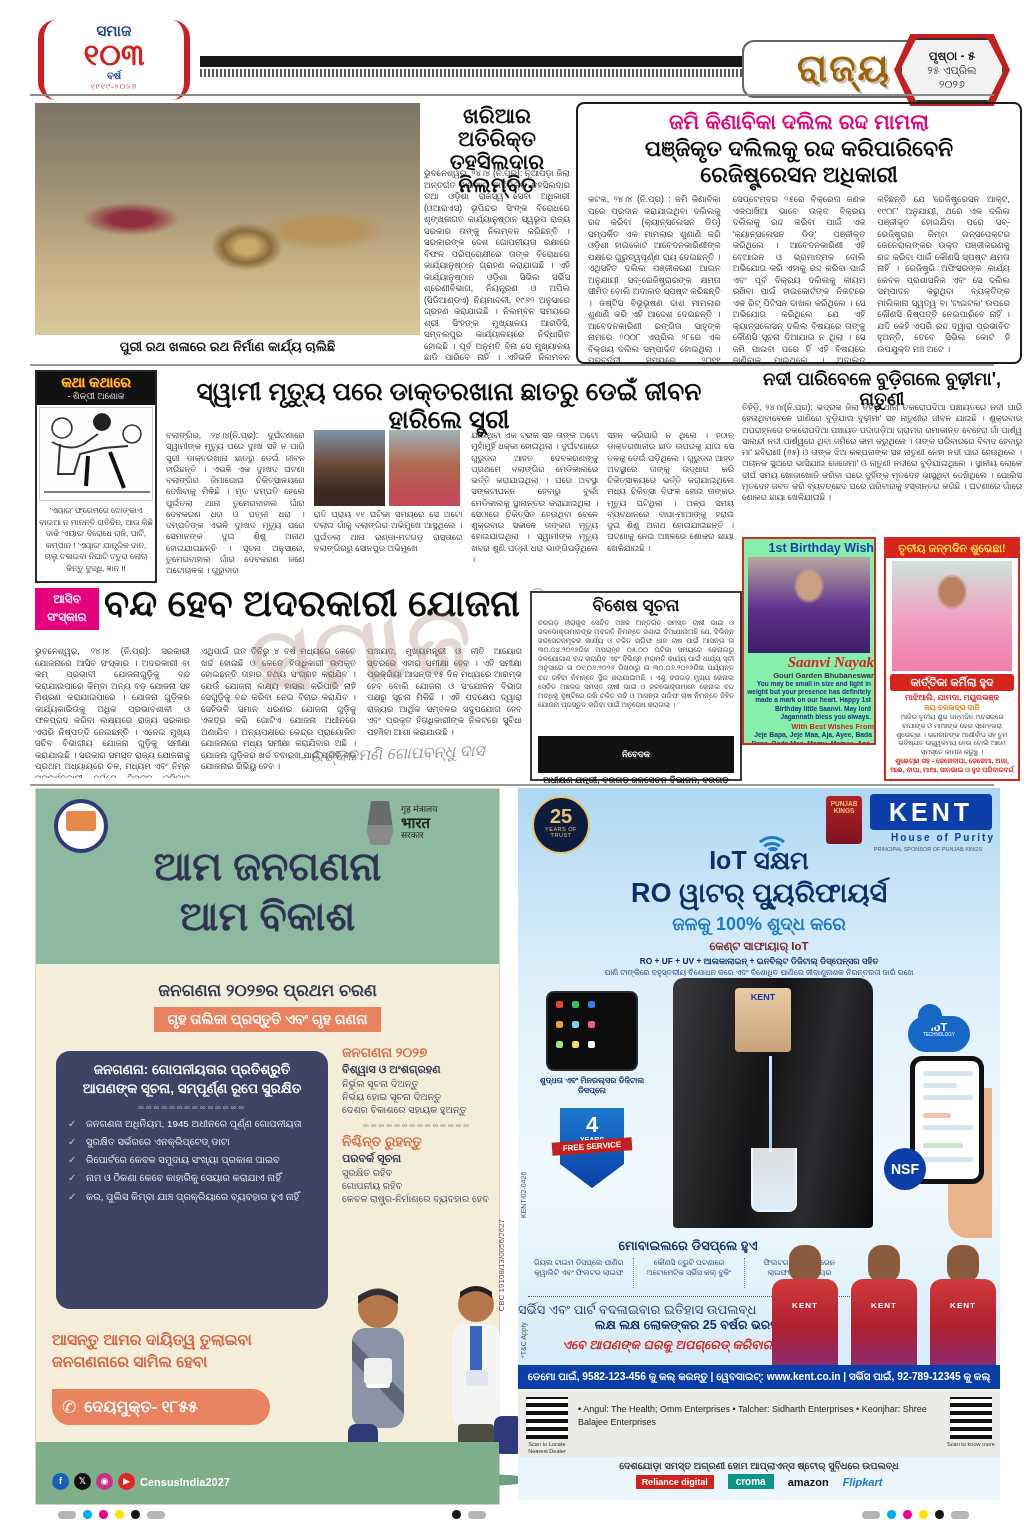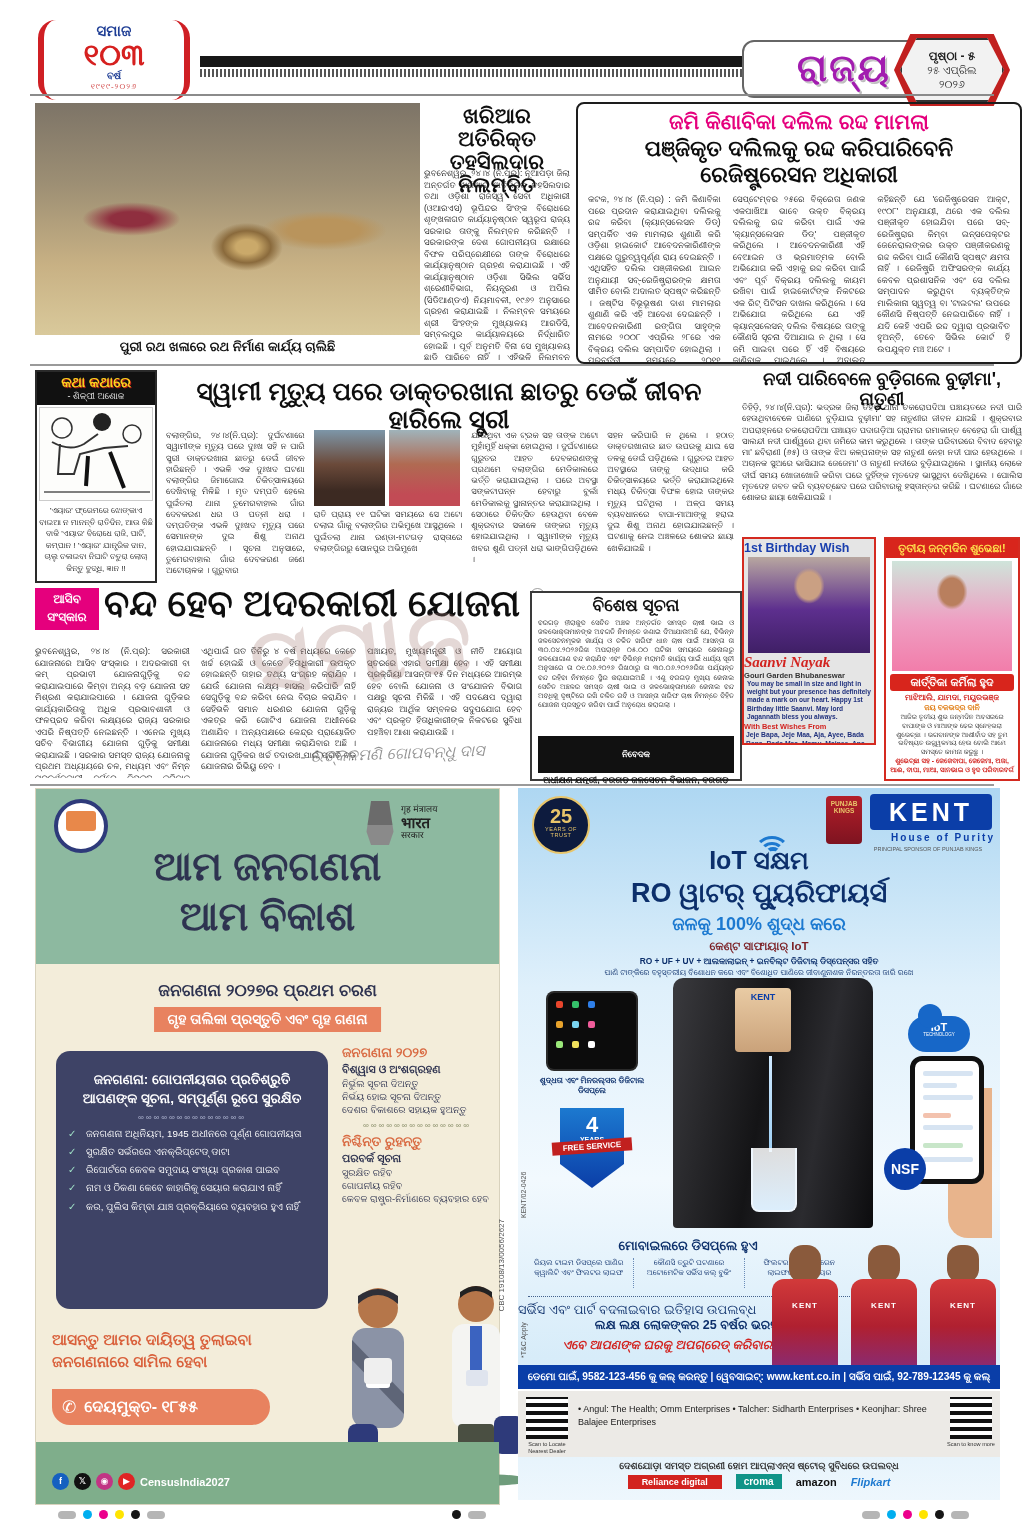--- a/index.html
+++ b/index.html
@@ -13,21 +13,21 @@
              border-radius:18px;text-align:center;padding-top:2px;box-sizing:border-box;}
   #mast-paper{font-size:15px;font-weight:bold;color:#1f3e95;}
   #mast-years{font-size:30px;font-weight:bold;color:#d6201f;line-height:1;}
   #mast-years-suffix{font-size:10px;font-weight:bold;color:#1f3e95;}
   #mast-span{font-size:8px;color:#c33;letter-spacing:1px;}
   #head-bar{left:200px;top:56px;width:700px;height:11px;background:#171717;}
   #head-dots{left:200px;top:69px;width:700px;height:8px;
              background:repeating-linear-gradient(90deg,#555 0 2px,#fff 2px 4px);}
   #section-plate{left:742px;top:40px;width:200px;height:54px;background:#fff;border:2px solid #666;
                  border-radius:12px 0 0 12px;display:flex;align-items:center;justify-content:center;}
-  #section-name{font-size:38px;font-weight:bold;color:#a21caf;
+  #section-name{font-size:38px;font-weight:bold;color:#a16207;
                 text-shadow:0 0 2px #fff,2px 2px 0 #bbb;letter-spacing:2px;}
   #date-hex-red{left:894px;top:34px;width:116px;height:72px;background:#c1201f;
                 clip-path:polygon(14% 0,86% 0,100% 50%,86% 100%,14% 100%,0 50%);}
   #date-hex{left:900px;top:38px;width:104px;height:64px;background:#f2f2f2;border:2px solid #333;box-sizing:border-box;
             clip-path:polygon(16% 0,84% 0,100% 50%,84% 100%,16% 100%,0 50%);
             display:flex;flex-direction:column;align-items:center;justify-content:center;gap:2px;}
   #date-page{font-size:12px;font-weight:bold;color:#222;}
   #date-d1,#date-d2{font-size:11px;color:#333;line-height:1.05;}
   #head-rule{left:30px;top:94px;width:964px;height:2px;background:#8b8b8b;}
   
@@ -56,22 +56,22 @@
   #widow-head{left:164px;top:378px;width:570px;text-align:center;font-size:25px;}
   #widow-cols{left:166px;top:430px;width:568px;height:152px;display:flex;gap:9px;}
   .wcol{font-size:8.4px;overflow:hidden;}
   #widow-photos{display:flex;gap:4px;margin-bottom:3px;}
   .wphoto{width:71px;height:76px;}
   #widow-photo-husband{background:linear-gradient(180deg,#7d96a8 0%,#6b4a3a 45%,#3c2a22 80%);}
   #widow-photo-wife{background:linear-gradient(180deg,#9fb3ba 0%,#b06a52 45%,#c24b55 85%);}
   #river-head{left:742px;top:370px;width:280px;text-align:center;font-size:18px;}
   #river-body{left:742px;top:402px;width:280px;height:130px;font-size:8.4px;overflow:hidden;}
   
-  #bday1{left:742px;top:537px;width:134px;height:208px;border:2.5px solid #d42a20;background:#e5e5e5;
-         box-sizing:border-box;text-align:left;overflow:hidden;}
+  #bday1{left:742px;top:537px;width:134px;height:208px;border:2.5px solid #d42a20;background:#86efac;
+         box-sizing:border-box;text-align:right;overflow:hidden;}
   #bday1-title{font-size:12.5px;font-weight:bold;color:#1a3fae;padding:2px 0;}
   #bday1-photo{margin:0 4px;height:96px;background:
       radial-gradient(26px 30px at 50% 30%,#caa083 0 45%,transparent 60%),
       linear-gradient(180deg,#b8a7a0 0%,#5d2f8e 55%,#3f1f66 100%);}
   #bday1-name{font-family:"Liberation Serif","DejaVu Serif",serif;font-style:italic;font-weight:bold;
               font-size:15px;color:#d2231f;margin-top:1px;}
   #bday1-loc{font-size:7.6px;font-weight:bold;color:#333;}
   #bday1-msg{font-size:6.6px;font-weight:bold;color:#20317d;line-height:1.25;padding:0 3px;}
   #bday1-wishes{font-size:7.4px;font-weight:bold;color:#d2231f;margin-top:1px;}
   #bday1-names{font-size:6.8px;font-weight:bold;color:#20317d;line-height:1.25;padding:0 2px;}
@@ -115,21 +115,21 @@
   #emblem-icon{width:30px;height:44px;background:linear-gradient(180deg,#6b6b6b 0 55%,#8a8a8a 55% 100%);
                clip-path:polygon(20% 0,80% 0,95% 70%,80% 100%,20% 100%,5% 70%);}
   .emblem-text{font-size:9px;color:#222;line-height:1.1;}
   .emblem-big{font-size:15px;font-weight:bold;}
   #census-title{position:absolute;left:0;top:52px;width:100%;text-align:center;font-size:40px;font-weight:bold;
                 color:#2e3350;line-height:1.25;}
   #census-sub{position:absolute;left:0;top:192px;width:100%;text-align:center;font-size:17px;font-weight:bold;color:#2e3350;}
   #census-high{position:absolute;left:50%;top:218px;transform:translateX(-50%);background:#e8825f;color:#fff;
                font-size:14px;font-weight:bold;padding:4px 14px;}
   #census-navybox{position:absolute;left:20px;top:262px;width:272px;height:258px;background:#3e4366;border-radius:14px;
-                  color:#fff;padding:20px 12px;box-sizing:border-box;}
+                  color:#fff;padding:10px 12px;box-sizing:border-box;}
   #census-navybox-title{text-align:center;font-size:13.5px;font-weight:bold;line-height:1.4;}
   .navy-divider{color:#aeb4d0;font-size:8px;letter-spacing:2px;text-align:center;margin:4px 0;}
   .check-item{display:flex;gap:6px;font-size:9.8px;line-height:1.25;margin:6px 0;}
   .check-glyph{color:#9fe0c6;font-weight:bold;flex:0 0 12px;}
   #census-right{position:absolute;left:306px;top:256px;width:150px;}
   .census-orange-h{color:#d96b43;font-size:13.5px;font-weight:bold;margin-bottom:2px;}
   .census-navy-h{color:#2e3350;font-size:11px;font-weight:bold;margin-bottom:2px;}
   .census-bullet{font-size:9.6px;color:#2e3350;line-height:1.35;}
   #census-cta{position:absolute;left:16px;top:540px;width:250px;font-size:15.5px;font-weight:bold;color:#d9603b;line-height:1.45;}
   #census-pill{position:absolute;left:16px;top:600px;width:218px;height:36px;background:#e8825f;border-radius:0 20px 20px 20px;
@@ -209,21 +209,21 @@
   .qr{position:absolute;top:6px;width:42px;height:42px;background:
       repeating-linear-gradient(0deg,#111 0 4px,#fff 4px 8px),
       repeating-linear-gradient(90deg,rgba(17,17,17,.85) 0 4px,rgba(255,255,255,.85) 4px 8px);}
   #qr-left{left:8px;} #qr-right{right:8px;}
   .qr-cap{position:absolute;top:50px;font-size:5.6px;color:#333;width:50px;text-align:center;line-height:1.2;}
   #qr-cap-left{left:4px;} #qr-cap-right{right:4px;}
   #kent-dealers{position:absolute;left:60px;top:12px;width:360px;font-size:9px;color:#222;line-height:1.4;}
   #kent-avail{position:absolute;left:0;top:672px;width:482px;text-align:center;font-size:9.6px;font-weight:bold;color:#333;}
   #kent-retailers{position:absolute;left:0;top:686px;width:482px;display:flex;justify-content:center;gap:14px;align-items:center;}
   .ret{font-size:11px;font-weight:bold;}
-  #ret-reliance{background:#d2231f;color:#fff;padding:2px 14px;font-size:9px;}
+  #ret-reliance{background:#d2231f;color:#fff;padding:2px 6px;font-size:9px;}
   #ret-croma{background:#0f9488;color:#fff;padding:2px 8px;font-size:10px;}
   #ret-amazon{color:#111;} #ret-flipkart{color:#1c79d0;font-style:italic;}
   #kent-code{position:absolute;left:2px;top:430px;font-size:7px;color:#555;transform:rotate(-90deg);transform-origin:left top;white-space:nowrap;}
   #kent-tnc{position:absolute;left:2px;top:570px;font-size:7px;color:#555;transform:rotate(-90deg);transform-origin:left top;white-space:nowrap;}
   
   .dotrow{position:absolute;top:1510px;display:flex;gap:7px;align-items:center;}
   .dot{width:9px;height:9px;border-radius:50%;}
   .oval{width:18px;height:8px;border-radius:4px;background:#b5b5b5;}
   .dot-c{background:#00aeef;} .dot-m{background:#ec008c;} .dot-y{background:#ffe400;} .dot-k{background:#161616;}
   svg{display:block;}

